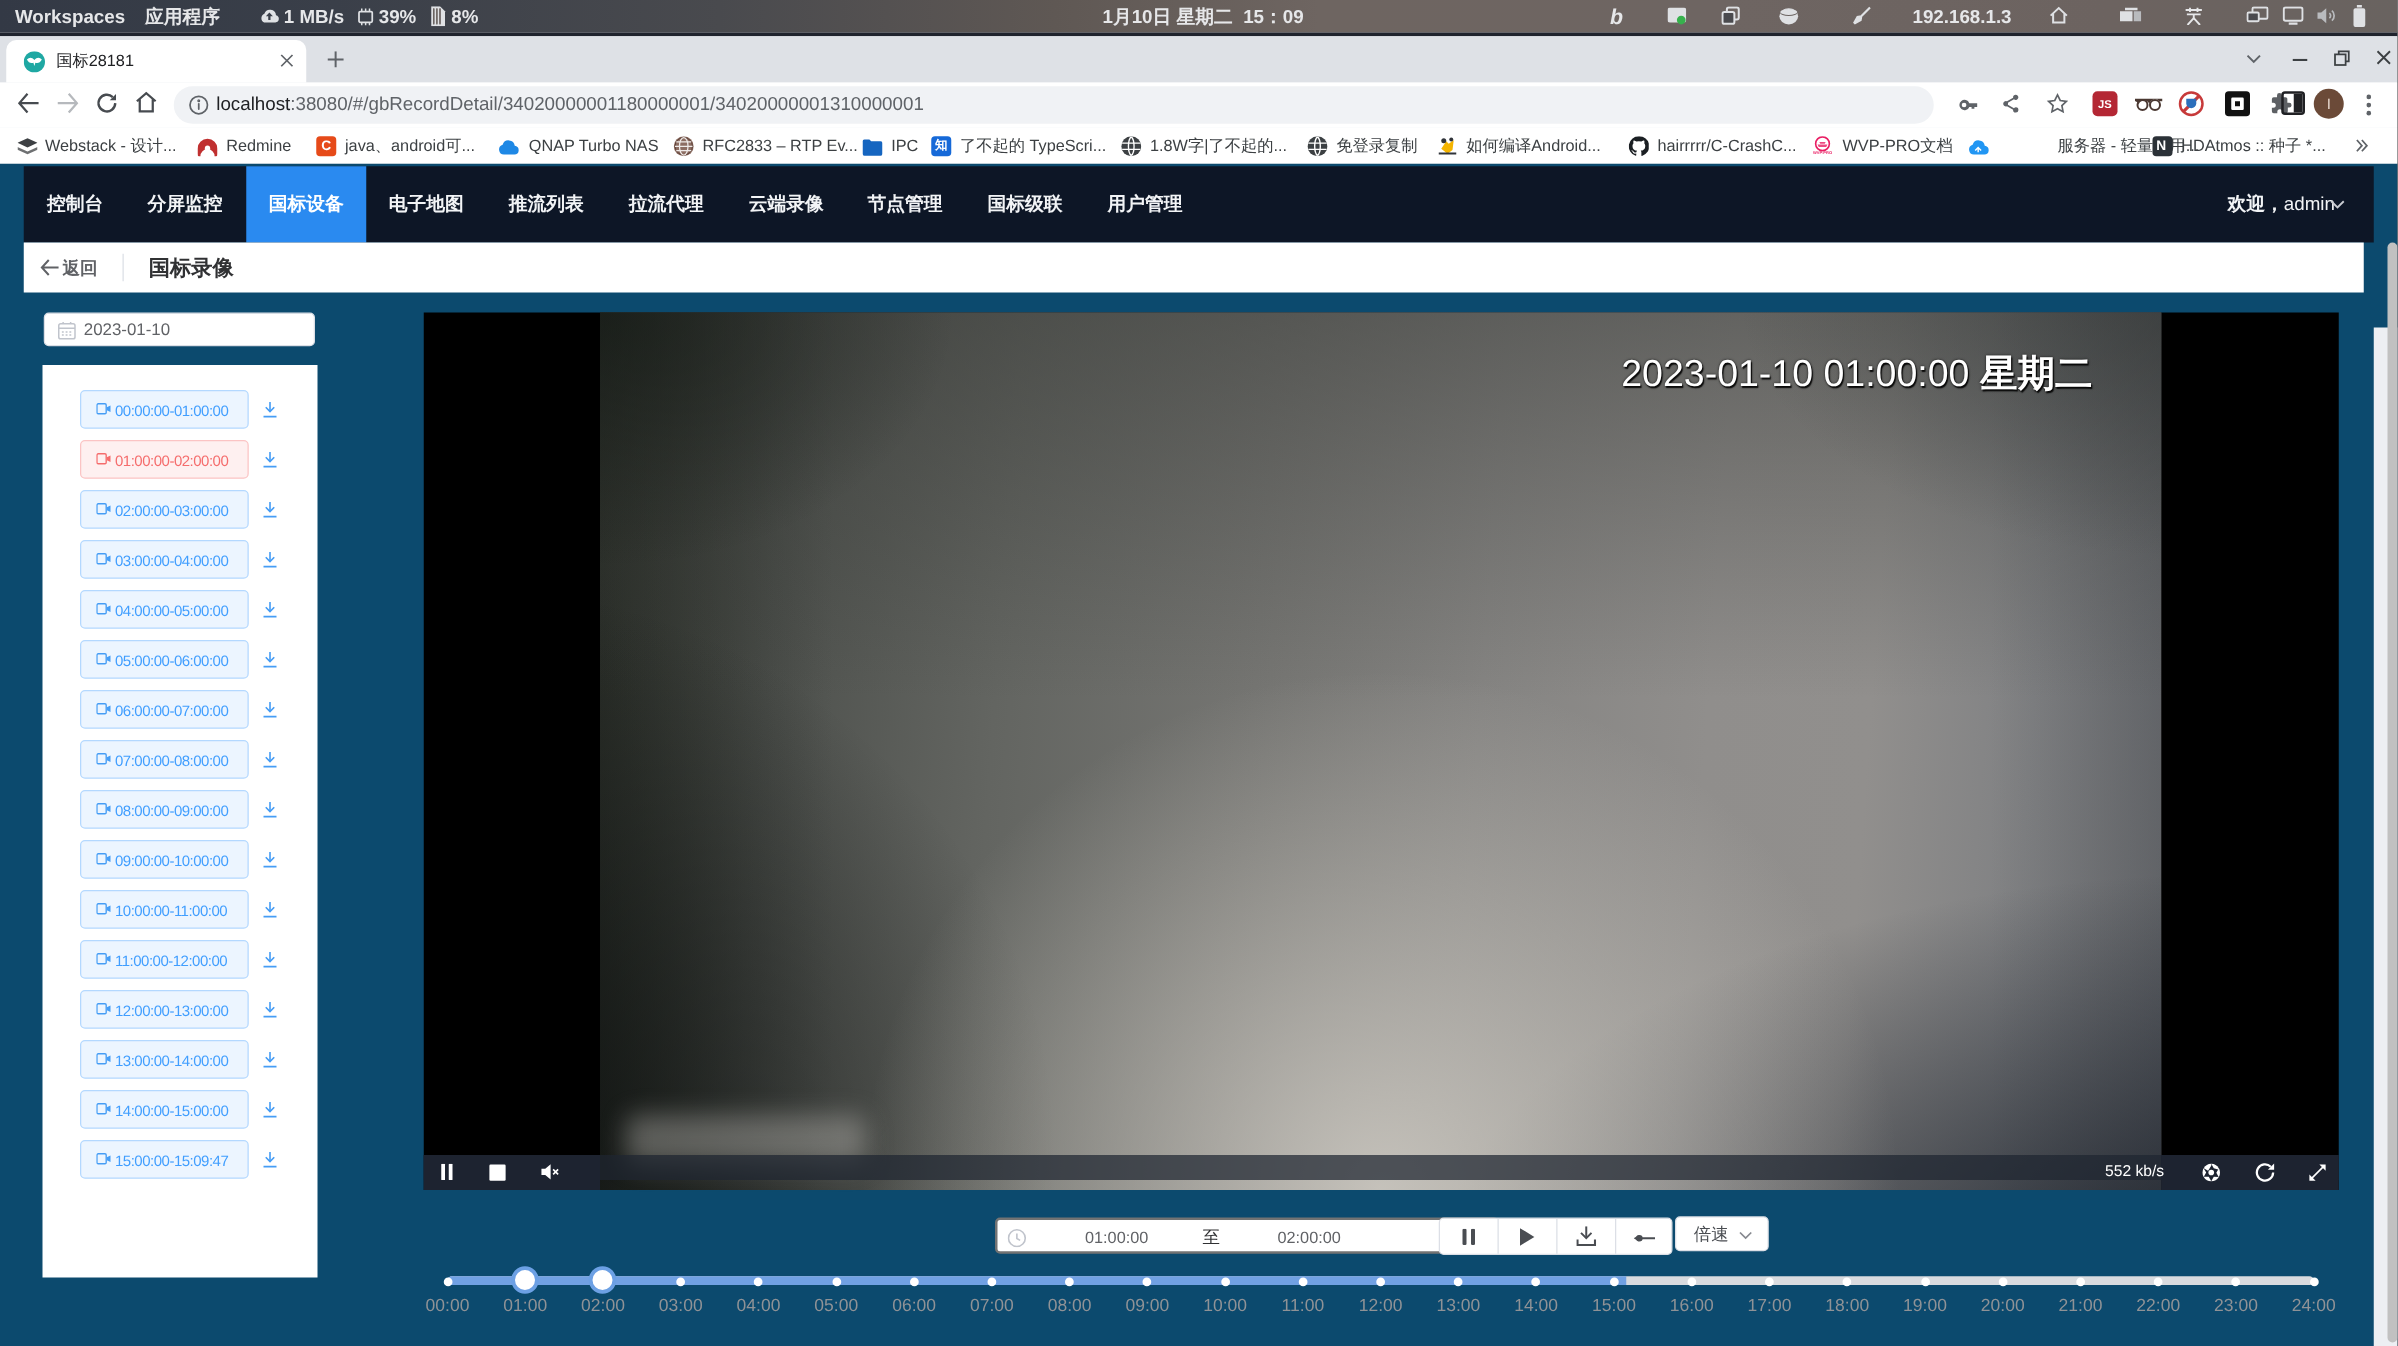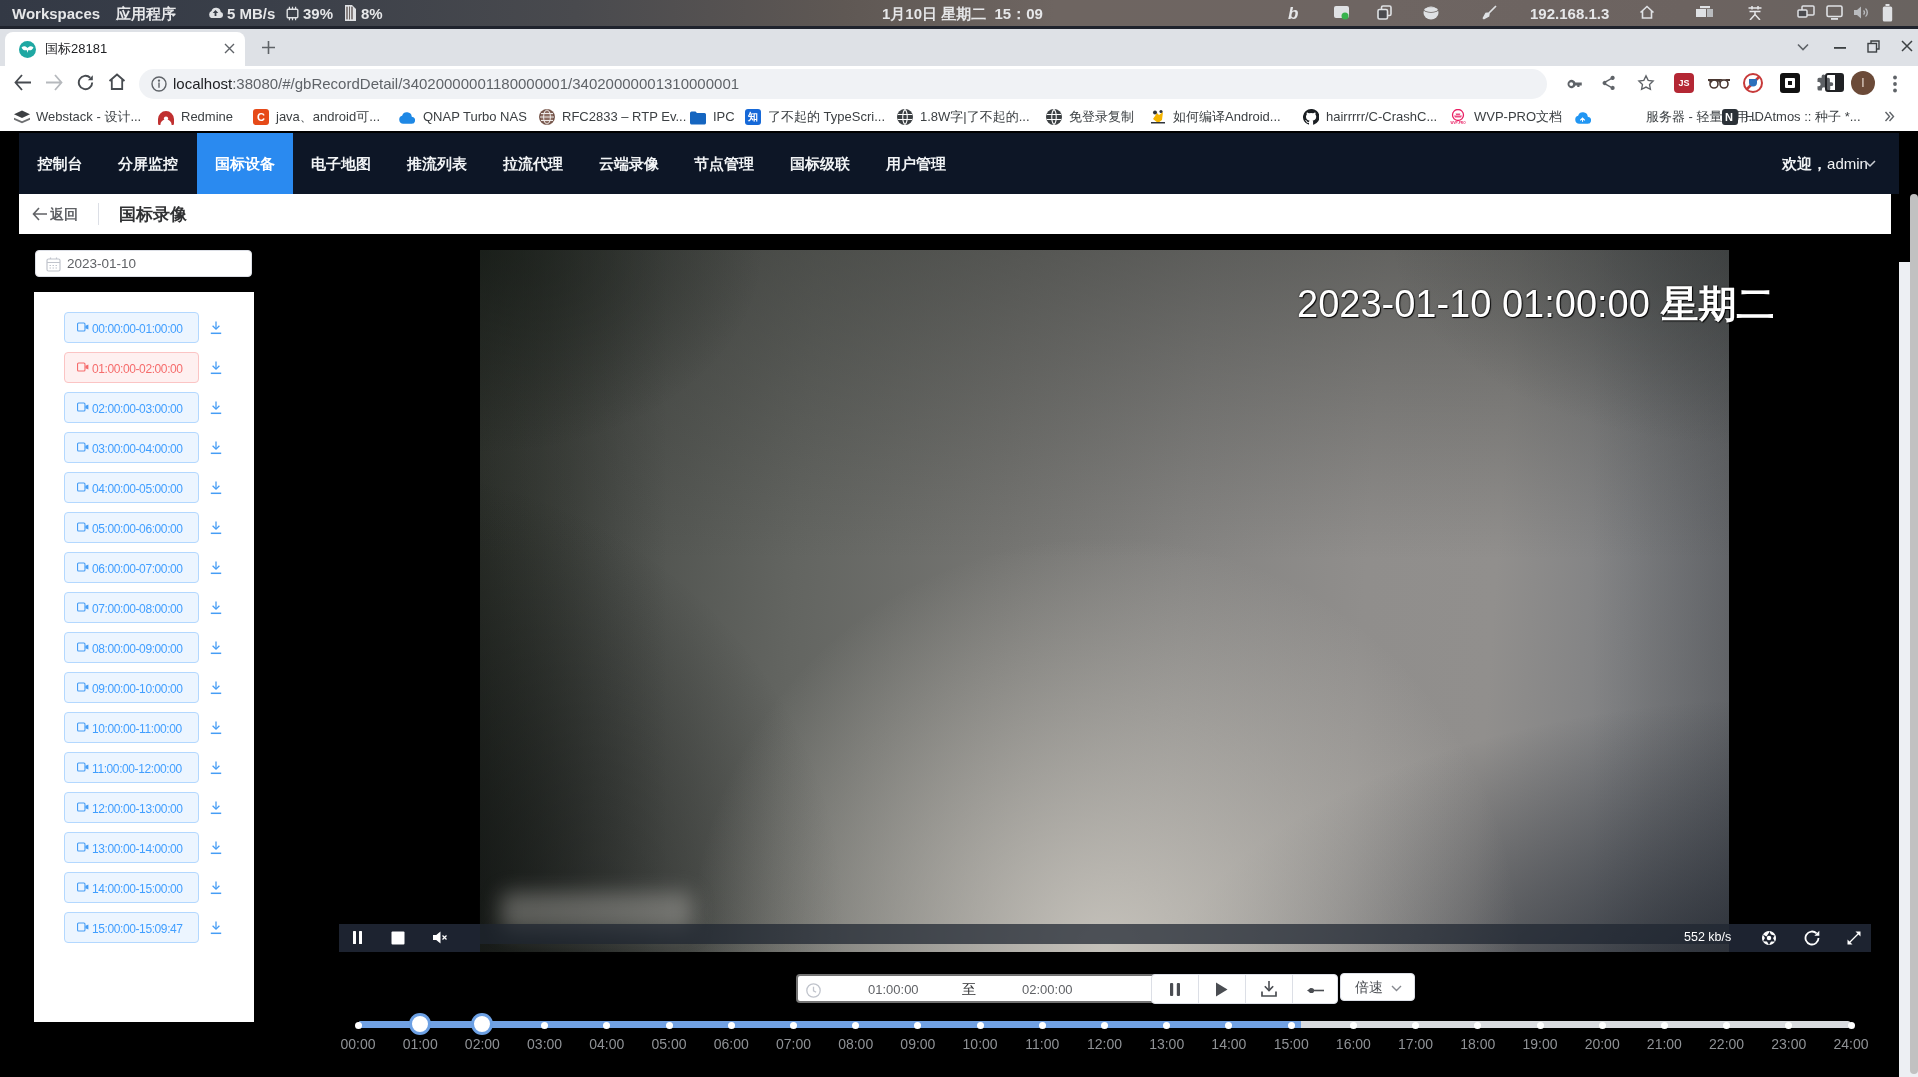--- a/index.html
+++ b/index.html
@@ -17,21 +17,21 @@
 #tab{position:absolute;left:5px;top:3px;width:240px;height:34px;background:#fff;border-radius:8px 8px 0 0}
 
 #toolbar{position:absolute;left:0;top:66px;width:1918px;height:36px;background:#fff}
 #urlbar{position:absolute;left:139px;top:3px;width:1408px;height:30px;background:#f0f2f5;border-radius:15px;
 color:#202124;font-size:15px;line-height:30px}
 
 #bookbar{position:absolute;left:0;top:102px;width:1918px;height:29px;background:#fff;font-size:13px;color:#3c4043}
 .bm{position:absolute;top:0;height:29px;line-height:29px;white-space:nowrap}
 .bmi{position:absolute;top:7px;width:16px;height:16px;border-radius:3px}
 
-#page{position:absolute;left:0;top:131px;width:1918px;height:946px;background:#000000}
+#page{position:absolute;left:0;top:131px;width:1918px;height:946px;background:#0c4a6e}
 #navbar{position:absolute;left:19px;top:2px;width:1880px;height:61px;background:#0d1626;color:#f2f4f6;font-size:15px}
 .nav{position:absolute;top:0;height:61px;line-height:61px;text-align:center;width:96px;font-weight:bold}
 #navact{position:absolute;left:178px;top:0;width:96px;height:61px;background:#2a8af0}
 #header{position:absolute;left:19px;top:63px;width:1872px;height:40px;background:#fff}
 
 #dateinput{position:absolute;left:35px;top:119px;width:217px;height:27px;background:#fff;border:1px solid #dcdfe6;border-radius:4px}
 #panel{position:absolute;left:34px;top:161px;width:220px;height:730px;background:#fff}
 .item{position:absolute;left:64px;width:135px;height:31px;border-radius:4px;font-size:12px;letter-spacing:-0.4px;
 background:#ecf5ff;border:1px solid #b3d8ff;color:#409eff;line-height:29px}
 .item.red{background:#fef0f0;border-color:#fbc4c4;color:#f56c6c}
@@ -42,21 +42,21 @@
 background:
  radial-gradient(ellipse 560px 560px at 50% 100%, rgba(212,208,200,0.82), rgba(212,208,200,0) 74%),
  radial-gradient(ellipse 430px 310px at 0% 0%, rgba(12,18,13,0.6), rgba(12,18,13,0) 66%),
  radial-gradient(ellipse 700px 660px at -10% 96%, rgba(10,13,12,0.85), rgba(10,13,12,0) 70%),
  radial-gradient(ellipse 900px 470px at 105% 112%, rgba(24,30,40,0.95), rgba(24,30,40,0) 72%),
  radial-gradient(ellipse 520px 300px at 102% -2%, rgba(44,48,48,0.5), rgba(44,48,48,0) 70%),
  linear-gradient(180deg, rgba(54,56,53,0.5), rgba(54,56,53,0) 44%),
  linear-gradient(270deg, rgba(40,44,48,0.22), rgba(40,44,48,0) 11%),
  linear-gradient(90deg, rgba(24,28,24,0.45), rgba(24,28,24,0) 15%),
  linear-gradient(94deg,#363a33 0%,#4e514d 12%,#636561 26%,#757572 42%,#858482 56%,#908e8c 70%,#918f8d 80%,#808183 90%,#6f7175 100%)}
-#osd{position:absolute;left:958px;top:29px;width:400px;color:#fff;font-size:38px;white-space:nowrap;
+#osd{position:absolute;left:958px;top:29px;width:400px;color:#fff;font-size:30px;white-space:nowrap;
 text-shadow:0 0 2px rgba(0,0,0,0.8),1px 1px 1px rgba(0,0,0,0.9)}
 #wmark{position:absolute;left:162px;top:642px;width:192px;height:40px;background:rgba(196,194,188,0.38);filter:blur(10px);border-radius:8px}
 #cbar{position:absolute;left:0;top:674px;width:1532px;height:20px;background:rgba(30,37,48,0.72)}
 #cbarL{position:absolute;left:0;top:0;width:141px;height:28px;background:#1d2330}
 #cbarR{position:absolute;left:1390px;top:0;width:142px;height:28px;background:#1d2330}
 #timebox{position:absolute;left:796px;top:843px;width:403px;height:29px;background:#fff;border:2px solid #737373;border-radius:4px;color:#606266;font-size:13px}
 #btngroup{position:absolute;left:1151px;top:843px;width:187px;height:30px;background:#fff;border:1px solid #dcdfe6;border-radius:4px}
 .gsep{position:absolute;top:0;width:1px;height:28px;background:#dcdfe6}
 #speedbtn{position:absolute;left:1340px;top:842px;width:75px;height:28px;background:#fff;border:1px solid #dcdfe6;border-radius:4px;
 font-size:14px;color:#4a4d52;line-height:26px}
@@ -72,21 +72,21 @@
 </style>
 </head>
 <body>
 
 <div id="deskbar">
 <div class="db" style="left:12px">Workspaces</div>
 <div class="db" style="left:116px">应用程序</div>
 <svg class="abs" style="left:207px;top:6px" width="17" height="15" viewBox="0 0 17 15">
       <path fill="#dfe1e4" d="M13.8 6.1a4.8 4.8 0 0 0-9.3-1.2A3.9 3.9 0 0 0 4.3 12h9a3 3 0 0 0 .5-5.9zM8.5 4l2.8 3H9.4v3H7.6V7H5.7z"></path>
     </svg>
-<div class="db" style="left:227px">5 MB/s</div>
+<div class="db" style="left:227px">1 MB/s</div>
 <svg class="abs" style="left:285px;top:6px" width="15" height="15" viewBox="0 0 15 15">
       <g fill="none" stroke="#dfe1e4" stroke-width="1.4">
         <rect x="2.2" y="3.2" width="10.6" height="8.6" rx="1"></rect>
         <path d="M4.4 3V.8M7.5 3V.8M10.6 3V.8M4.4 14.2V12M7.5 14.2V12M10.6 14.2V12" stroke-width="1.2"></path>
       </g>
     </svg>
 <div class="db" style="left:303px">39%</div>
 <svg class="abs" style="left:342px;top:5px" width="15" height="16" viewBox="0 0 15 16">
       <path fill="#dfe1e4" d="M3 0h7l4 4v12H3z"></path>
       <path fill="#6a6360" d="M5 2v12M7.5 2v12M10 2v12" stroke="#6a6360" stroke-width="1"></path>

